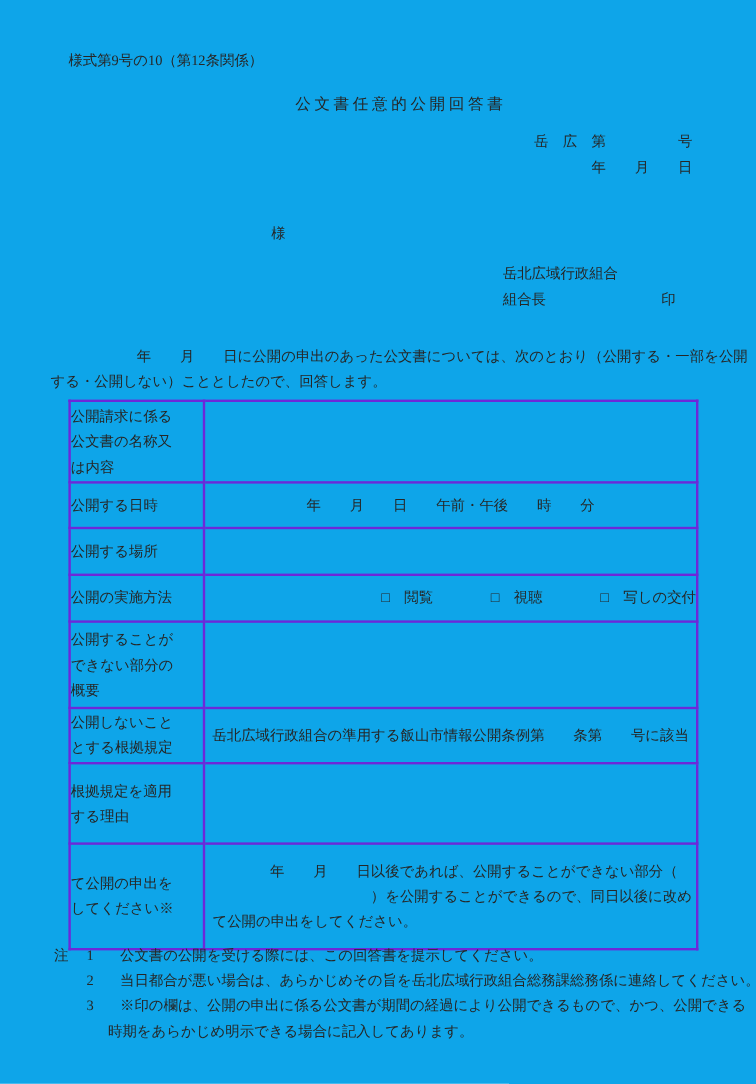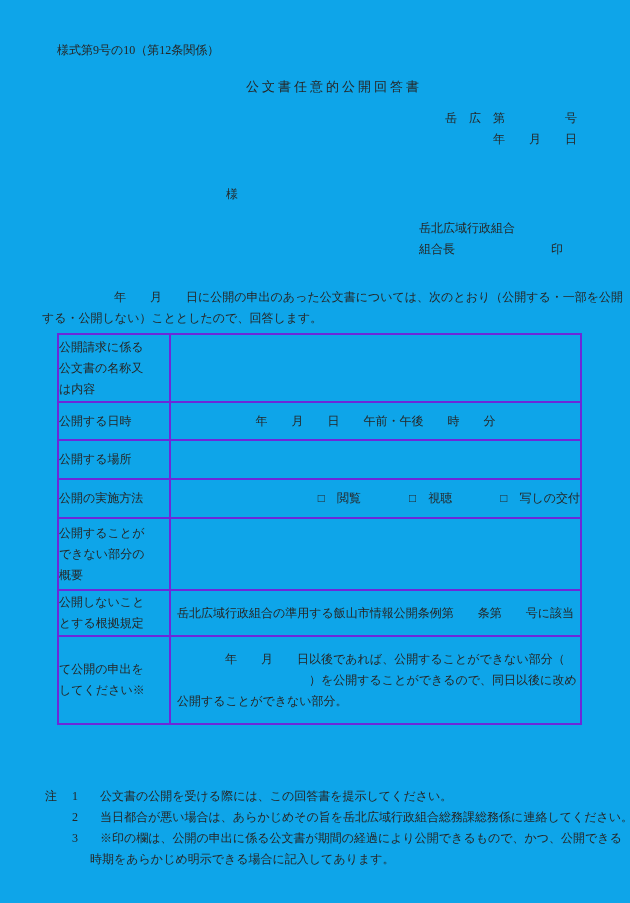--- a/index.html
+++ b/index.html
@@ -114,27 +114,31 @@
       </td>
     </tr>
     <tr class="r5">
       <td class="lbl"><span class="lbl-text">公開することができない部分の概要</span></td>
       <td class="val"></td>
     </tr>
     <tr class="r6">
       <td class="lbl"><span class="lbl-text">公開しないこととする根拠規定</span></td>
       <td class="val center">岳北広域行政組合の準用する飯山市情報公開条例第　　条第　　号に該当</td>
     </tr>
+    <tr class="r7">
+      <td class="lbl"><span class="lbl-text">根拠規定を適用する理由</span></td>
+      <td class="val"></td>
+    </tr>
     <tr class="r8">
       <td class="lbl"><span class="lbl-text">て公開の申出をしてください※</span></td>
       <td class="val">
         <div class="vlines">
           <div>　　　　年　　月　　日以後であれば、公開することができない部分（</div>
           <div>　　　　　　　　　　　）を公開することができるので、同日以後に改め</div>
-          <div>公開することができない部分。</div>
+          <div>て公開の申出をしてください。</div>
         </div>
       </td>
     </tr>
   </tbody>
     </table>
 
   <div class="notes">
     <div class="note-line">
       <span class="note-marker">注</span>
       <span class="note-num">1</span>

